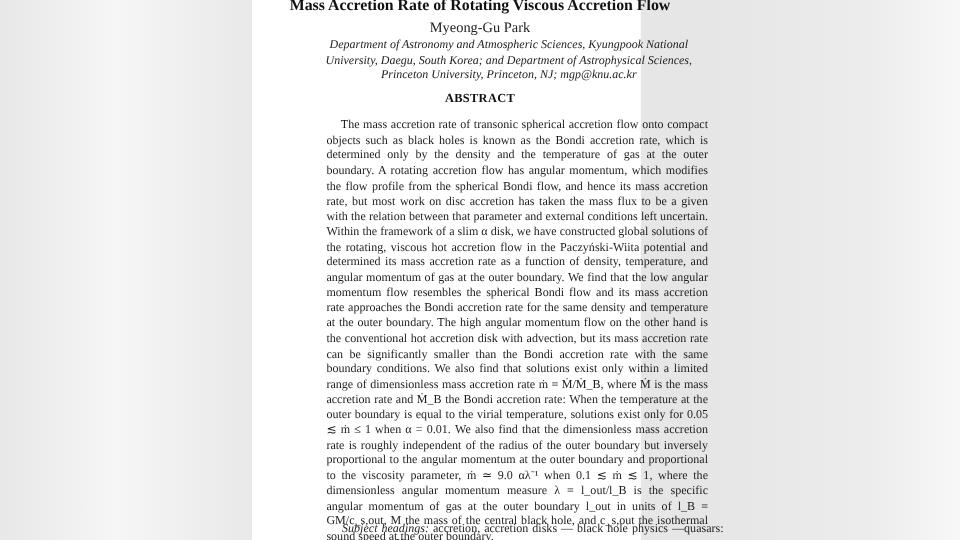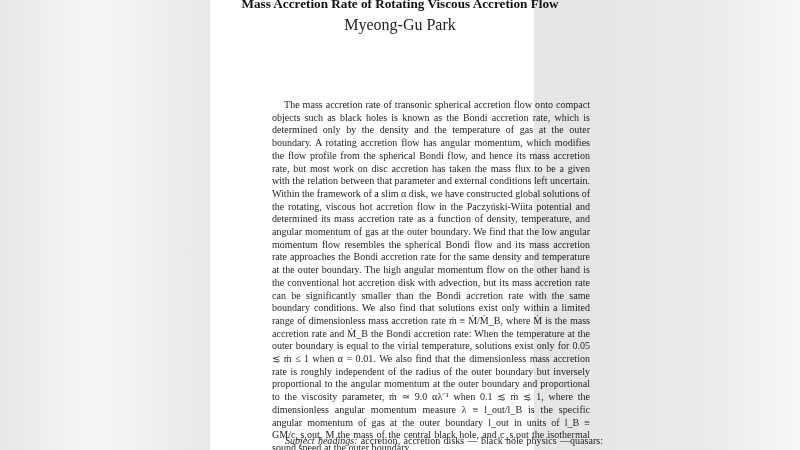--- a/index.html
+++ b/index.html
@@ -17,21 +17,21 @@
       transform-origin: left top; transform: rotate(-90deg) translate(-50%, 0);
       white-space: nowrap; font-family: "Liberation Serif", serif;
       font-size: 15.5px; color: #777; letter-spacing: 0.2px;
     }
     .title {
       position: absolute; left: 0; top: -4px; width: 380px; text-align: center;
       font-family: "Liberation Serif", serif; font-weight: bold; font-size: 13.2px; color: #111;
     }
     .author {
       position: absolute; left: 0; top: 16px; width: 380px; text-align: center;
-      font-family: "Liberation Serif", serif; font-size: 16px; color: #222;
+      font-family: "Liberation Serif", serif; font-size: 12px; color: #222;
     }
     .affil {
       position: absolute; left: 48px; top: 32px; width: 332px; text-align: center;
       font-family: "Liberation Serif", serif; font-style: italic; font-size: 10px; line-height: 12.5px; color: #222;
     }
     .abstract-heading {
       position: absolute; left: 0; top: 77px; width: 380px; text-align: center;
       font-family: "Liberation Serif", serif; font-weight: bold; font-size: 10.3px; color: #111; letter-spacing: 0.3px;
     }
     .abstract-body {
@@ -47,15 +47,17 @@
     .subject .lbl { font-style: italic; }
   </style>
 </head>
 <body>
 
 <div class="sidebar-stamp">arXiv:0910.1731v1  [astro-ph.HE]  9 Oct 2009</div>
 
 <div class="page">
   <div class="title">Mass Accretion Rate of Rotating Viscous Accretion Flow</div>
   <div class="author">Myeong-Gu Park</div>
+  <div class="affil">Department of Astronomy and Atmospheric Sciences, Kyungpook National University, Daegu, South Korea; and Department of Astrophysical Sciences, Princeton University, Princeton, NJ; mgp@knu.ac.kr</div>
+  <div class="abstract-heading">ABSTRACT</div>
   <p class="abstract-body">The mass accretion rate of transonic spherical accretion flow onto compact objects such as black holes is known as the Bondi accretion rate, which is determined only by the density and the temperature of gas at the outer boundary. A rotating accretion flow has angular momentum, which modifies the flow profile from the spherical Bondi flow, and hence its mass accretion rate, but most work on disc accretion has taken the mass flux to be a given with the relation between that parameter and external conditions left uncertain. Within the framework of a slim α disk, we have constructed global solutions of the rotating, viscous hot accretion flow in the Paczyński-Wiita potential and determined its mass accretion rate as a function of density, temperature, and angular momentum of gas at the outer boundary. We find that the low angular momentum flow resembles the spherical Bondi flow and its mass accretion rate approaches the Bondi accretion rate for the same density and temperature at the outer boundary. The high angular momentum flow on the other hand is the conventional hot accretion disk with advection, but its mass accretion rate can be significantly smaller than the Bondi accretion rate with the same boundary conditions. We also find that solutions exist only within a limited range of dimensionless mass accretion rate ṁ ≡ Ṁ/Ṁ_B, where Ṁ is the mass accretion rate and Ṁ_B the Bondi accretion rate: When the temperature at the outer boundary is equal to the virial temperature, solutions exist only for 0.05 ≲ ṁ ≤ 1 when α = 0.01. We also find that the dimensionless mass accretion rate is roughly independent of the radius of the outer boundary but inversely proportional to the angular momentum at the outer boundary and proportional to the viscosity parameter, ṁ ≃ 9.0 αλ⁻¹ when 0.1 ≲ ṁ ≲ 1, where the dimensionless angular momentum measure λ ≡ l_out/l_B is the specific angular momentum of gas at the outer boundary l_out in units of l_B ≡ GM/c_s,out, M the mass of the central black hole, and c_s,out the isothermal sound speed at the outer boundary.</p>
   <p class="subject"><span class="lbl">Subject headings:</span><span> accretion, accretion disks — black hole physics —quasars: general — X-rays: general</span></p>
 </div>
 
 </body></html>

